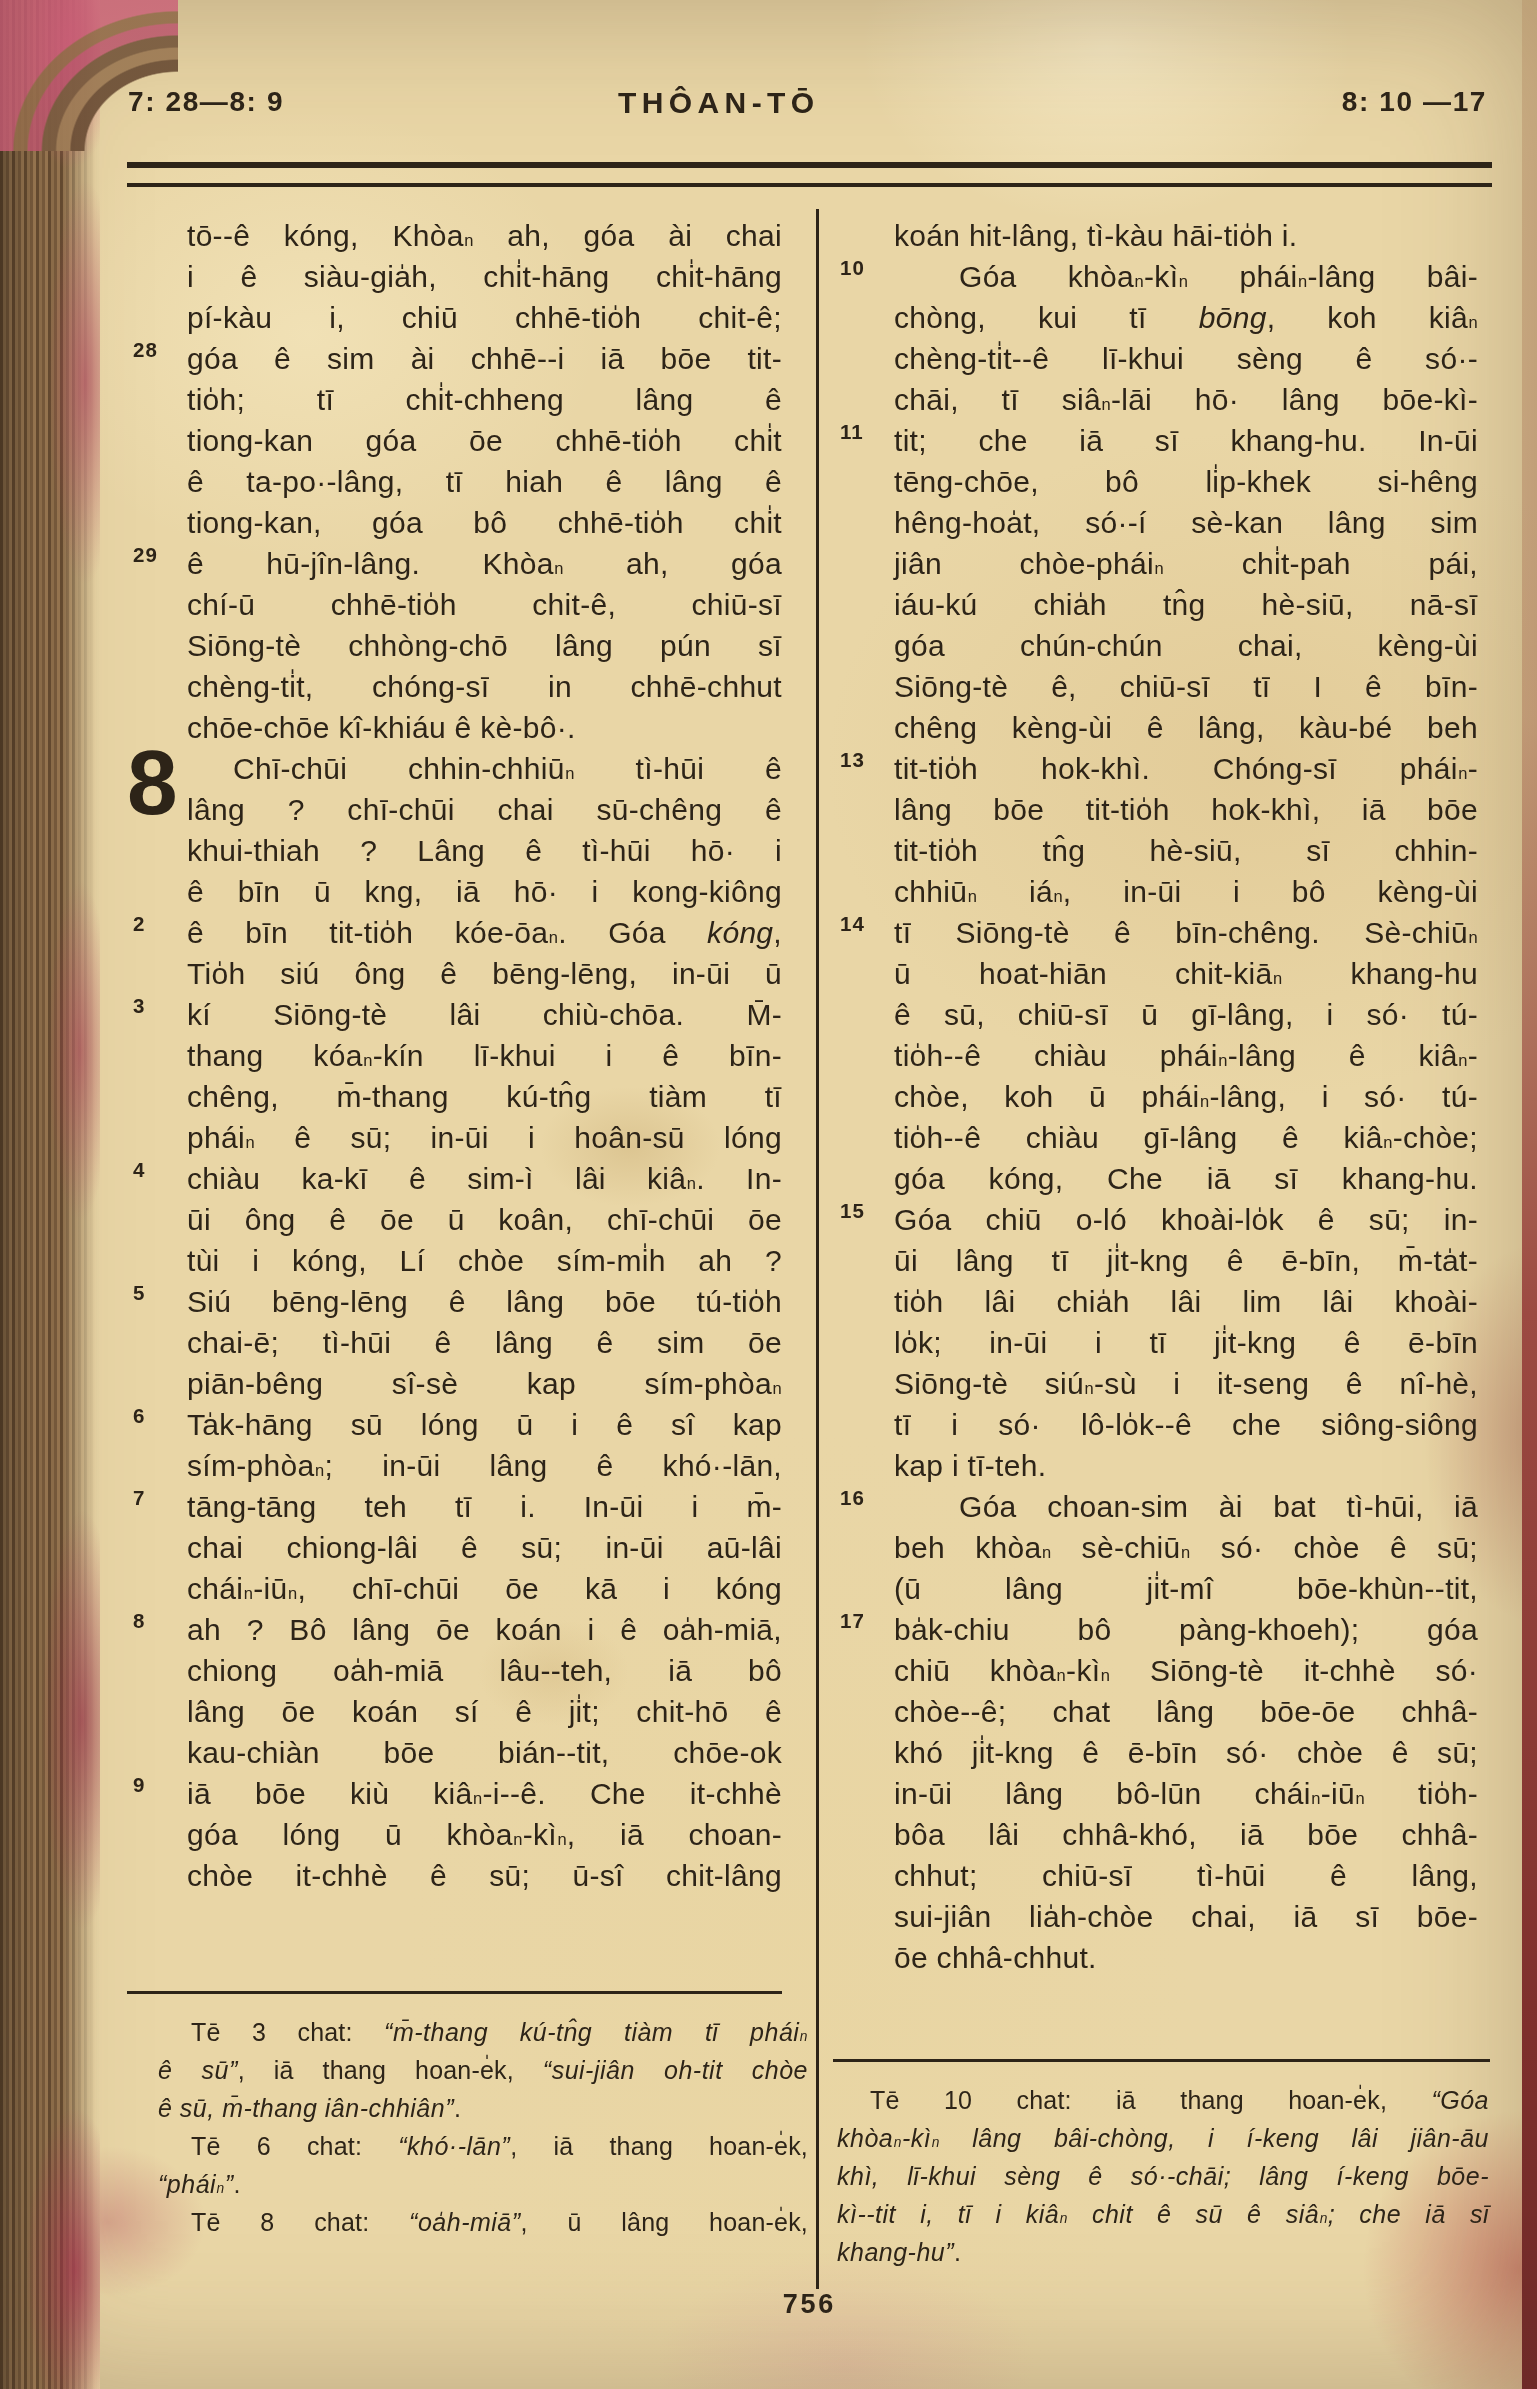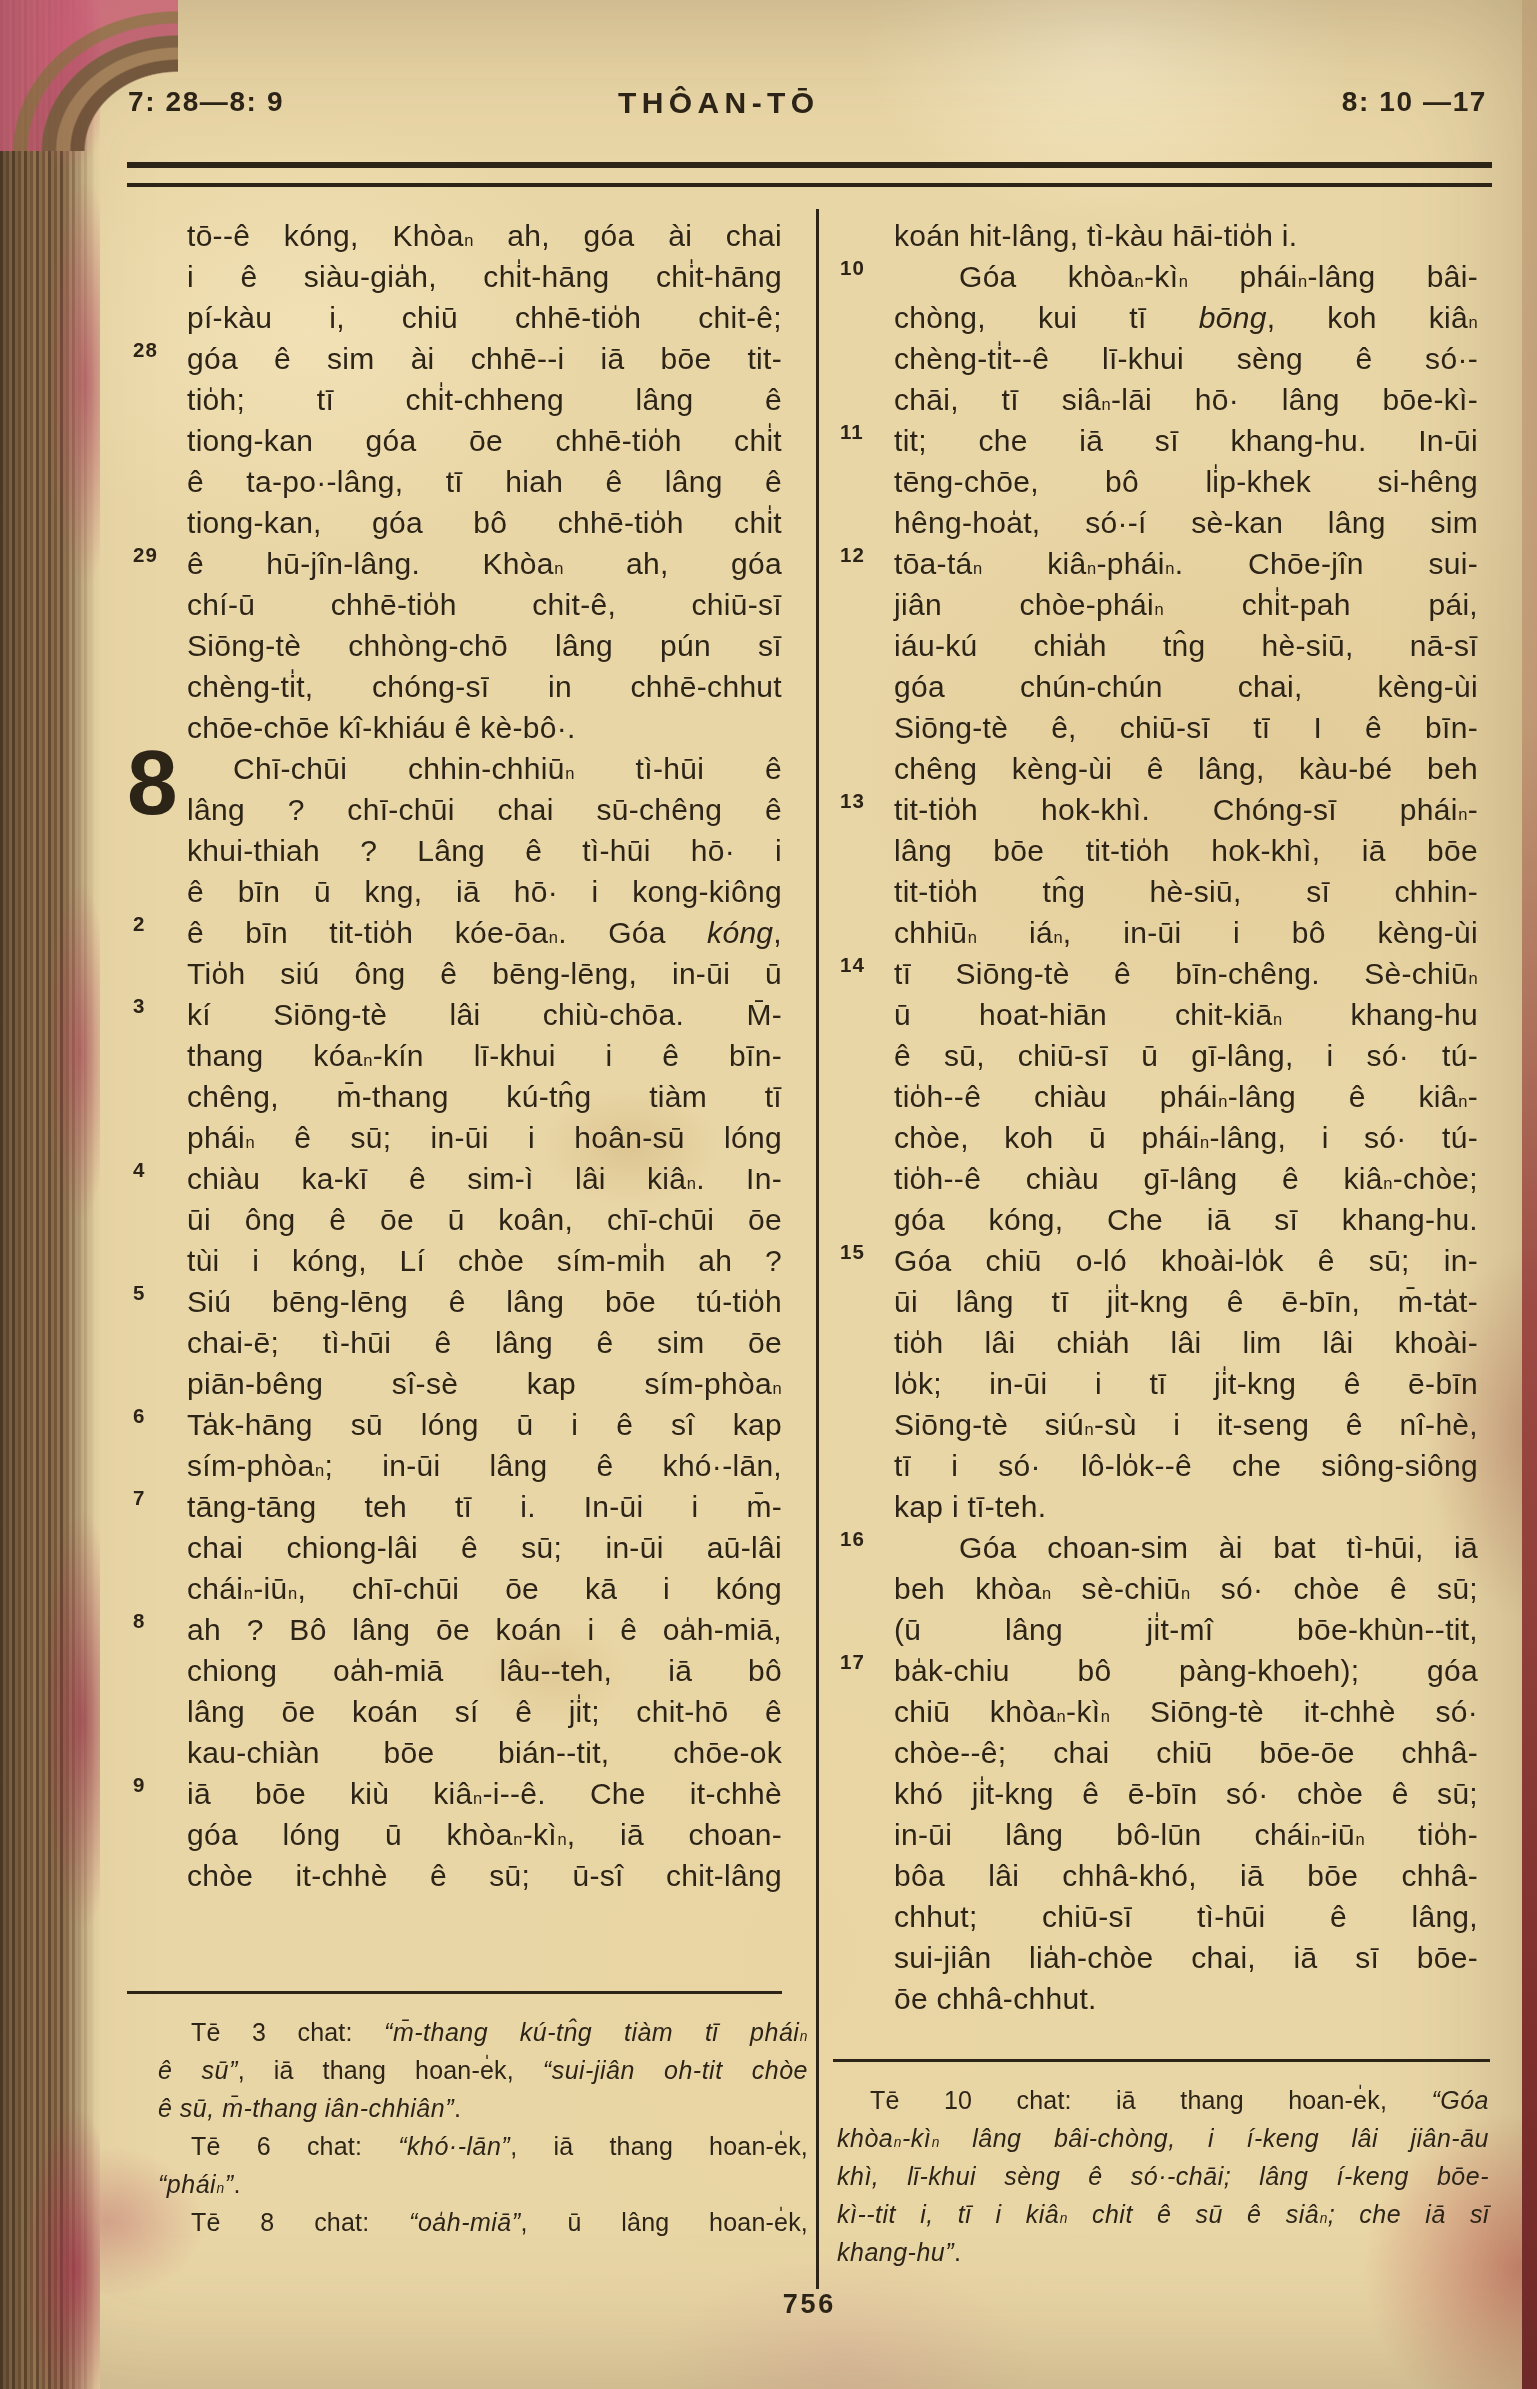--- a/index.html
+++ b/index.html
@@ -152,21 +152,20 @@
     </div>
   <div class="col" id="col-right">
       <div class="line end">koán hit-lâng, tì-kàu hāi-tio̍h i.</div>
       <div class="line ind"><span class="vnum">10</span>Góa khòa<sup class="supn">n</sup>-kì<sup class="supn">n</sup> phái<sup class="supn">n</sup>-lâng bâi-</div>
       <div class="line">chòng, kui tī <i>bōng</i>, koh kiâ<sup class="supn">n</sup></div>
       <div class="line">chèng-ti̍t--ê lī-khui sèng ê só·-</div>
       <div class="line">chāi, tī siâ<sup class="supn">n</sup>-lāi hō· lâng bōe-kì-</div>
       <div class="line"><span class="vnum">11</span>tit; che iā sī khang-hu. In-ūi</div>
       <div class="line">tēng-chōe, bô li̍p-khek si-hêng</div>
       <div class="line">hêng-hoa̍t, só·-í sè-kan lâng sim</div>
-      <div class="line"><span class="vnum">12</span>tōa-tá<sup class="supn">n</sup> kiâ<sup class="supn">n</sup>-phái<sup class="supn">n</sup>. Chōe-jîn sui-</div>
       <div class="line">jiân chòe-phái<sup class="supn">n</sup> chi̍t-pah pái,</div>
       <div class="line">iáu-kú chia̍h tn̂g hè-siū, nā-sī</div>
       <div class="line">góa chún-chún chai, kèng-ùi</div>
       <div class="line">Siōng-tè ê, chiū-sī tī I ê bīn-</div>
       <div class="line">chêng kèng-ùi ê lâng, kàu-bé beh</div>
       <div class="line"><span class="vnum">13</span>tit-tio̍h hok-khì. Chóng-sī phái<sup class="supn">n</sup>-</div>
       <div class="line">lâng bōe tit-tio̍h hok-khì, iā bōe</div>
       <div class="line">tit-tio̍h tn̂g hè-siū, sī chhin-</div>
       <div class="line">chhiū<sup class="supn">n</sup> iá<sup class="supn">n</sup>, in-ūi i bô kèng-ùi</div>
       <div class="line"><span class="vnum">14</span>tī Siōng-tè ê bīn-chêng. Sè-chiū<sup class="supn">n</sup></div>
@@ -181,21 +180,21 @@
       <div class="line">tio̍h lâi chia̍h lâi lim lâi khoài-</div>
       <div class="line">lo̍k; in-ūi i tī ji̍t-kng ê ē-bīn</div>
       <div class="line">Siōng-tè siú<sup class="supn">n</sup>-sù i it-seng ê nî-hè,</div>
       <div class="line">tī i só· lô-lo̍k--ê che siông-siông</div>
       <div class="line end">kap i tī-teh.</div>
       <div class="line ind"><span class="vnum">16</span>Góa choan-sim ài bat tì-hūi, iā</div>
       <div class="line">beh khòa<sup class="supn">n</sup> sè-chiū<sup class="supn">n</sup> só· chòe ê sū;</div>
       <div class="line">(ū lâng ji̍t-mî bōe-khùn--tit,</div>
       <div class="line"><span class="vnum">17</span>ba̍k-chiu bô pàng-khoeh); góa</div>
       <div class="line">chiū khòa<sup class="supn">n</sup>-kì<sup class="supn">n</sup> Siōng-tè it-chhè só·</div>
-      <div class="line">chòe--ê; chai chiū bōe-ōe chhâ-</div>
+      <div class="line">chòe--ê; chat lâng bōe-ōe chhâ-</div>
       <div class="line">khó ji̍t-kng ê ē-bīn só· chòe ê sū;</div>
       <div class="line">in-ūi lâng bô-lūn chái<sup class="supn">n</sup>-iū<sup class="supn">n</sup> tio̍h-</div>
       <div class="line">bôa lâi chhâ-khó, iā bōe chhâ-</div>
       <div class="line">chhut; chiū-sī tì-hūi ê lâng,</div>
       <div class="line">sui-jiân lia̍h-chòe chai, iā sī bōe-</div>
       <div class="line end">ōe chhâ-chhut.</div>
     </div>
 
   <div class="fnrule" id="fnrule-left"></div>
   <div class="fnrule" id="fnrule-right"></div>

